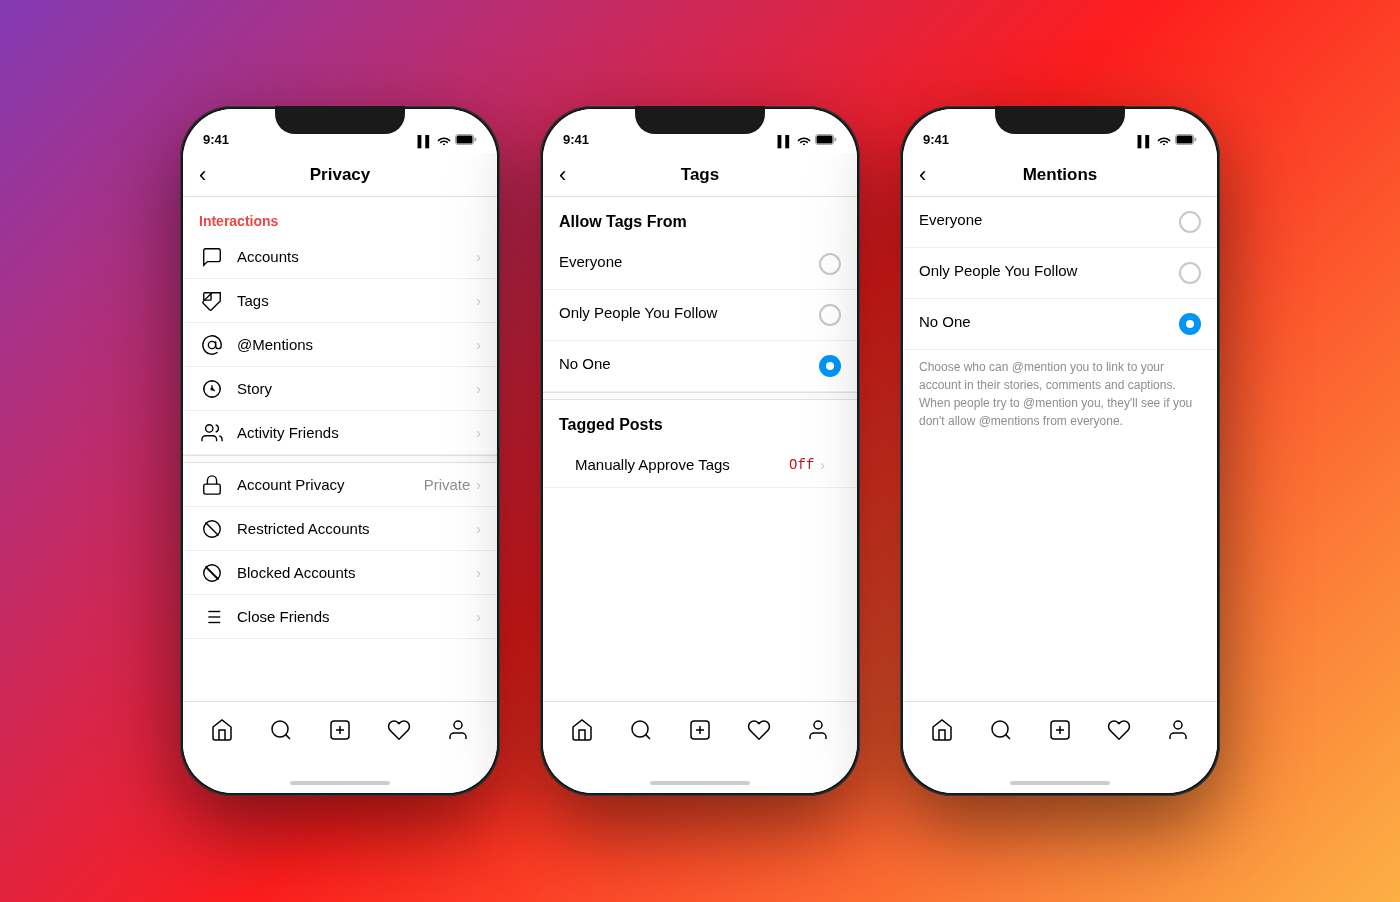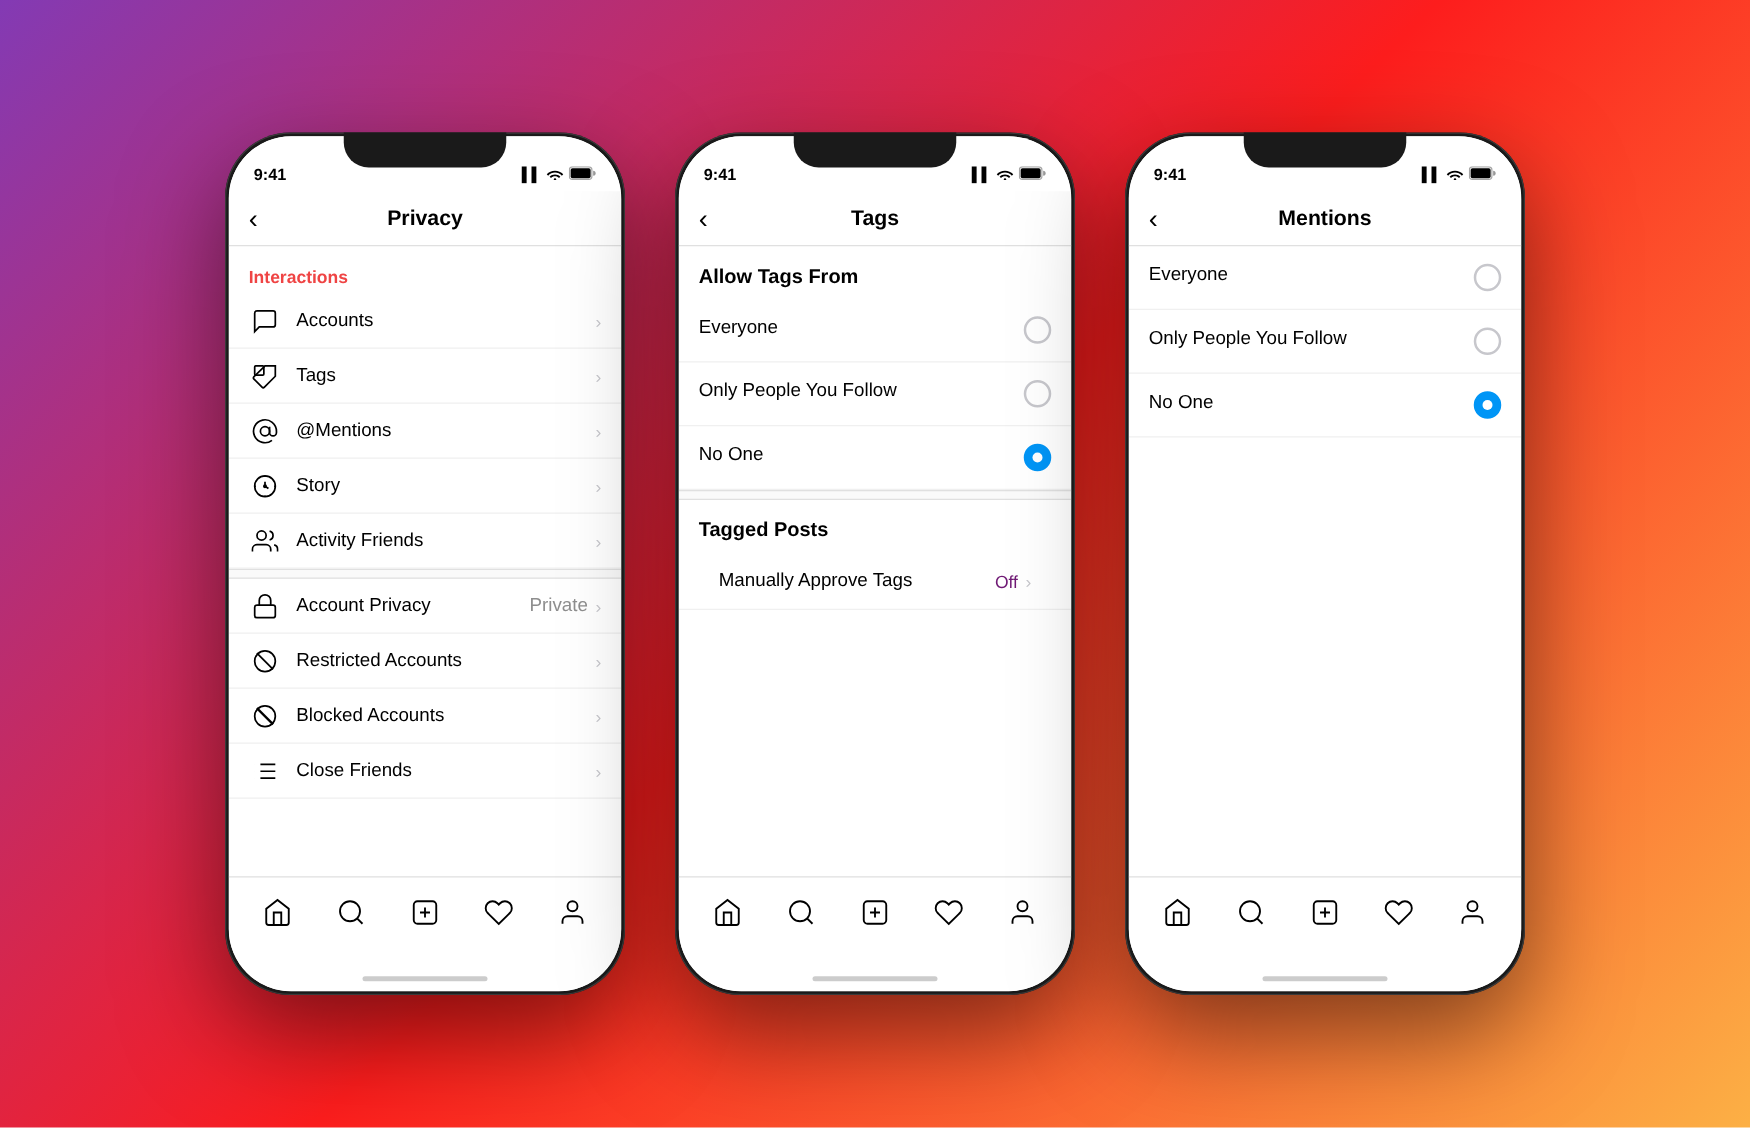--- a/index.html
+++ b/index.html
@@ -284,22 +284,23 @@
     }
 
     .toggle-label {
       font-size: 15px;
       color: #000;
       flex: 1;
     }
 
     .toggle-value {
       font-size: 14px;
-      color: #701a75;
+      color: #b91c1c;
       margin-right: 6px;
+      font-family: Liberation Mono, monospace;
     }
 
     .toggle-chevron {
       font-size: 14px;
       color: #c7c7cc;
     }
   </style>
 </head>
 <body>
 
@@ -632,20 +633,21 @@
         <div class="radio-group-item">
           <span class="radio-label">Only People You Follow</span>
           <div class="radio-btn"></div>
         </div>
 
         <div class="radio-group-item">
           <span class="radio-label">No One</span>
           <div class="radio-btn selected"></div>
         </div>
 
+        <div class="description-text">Choose who can @mention you to link to your account in their stories, comments and captions. When people try to @mention you, they'll see if you don't allow @mentions from everyone.</div>
       </div>
 
       <div class="bottom-nav">
         <div class="bottom-nav-item">
           <svg viewBox="0 0 24 24" fill="none" stroke="#000" stroke-width="1.5">
               <path d="M3 9l9-7 9 7v11a2 2 0 0 1-2 2H5a2 2 0 0 1-2-2z"></path>
               <polyline points="9 22 9 12 15 12 15 22"></polyline>
             </svg>
         </div>
         <div class="bottom-nav-item">

